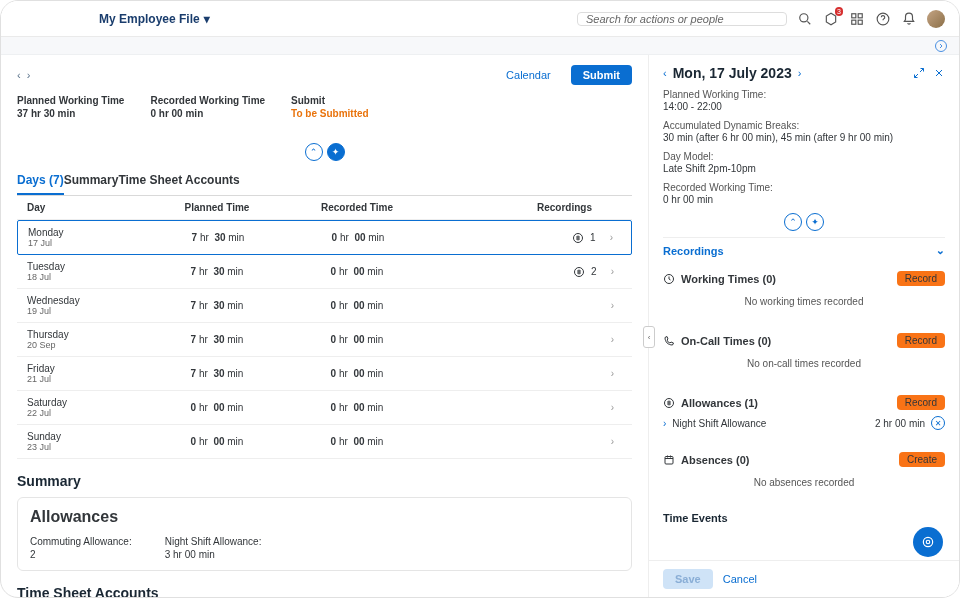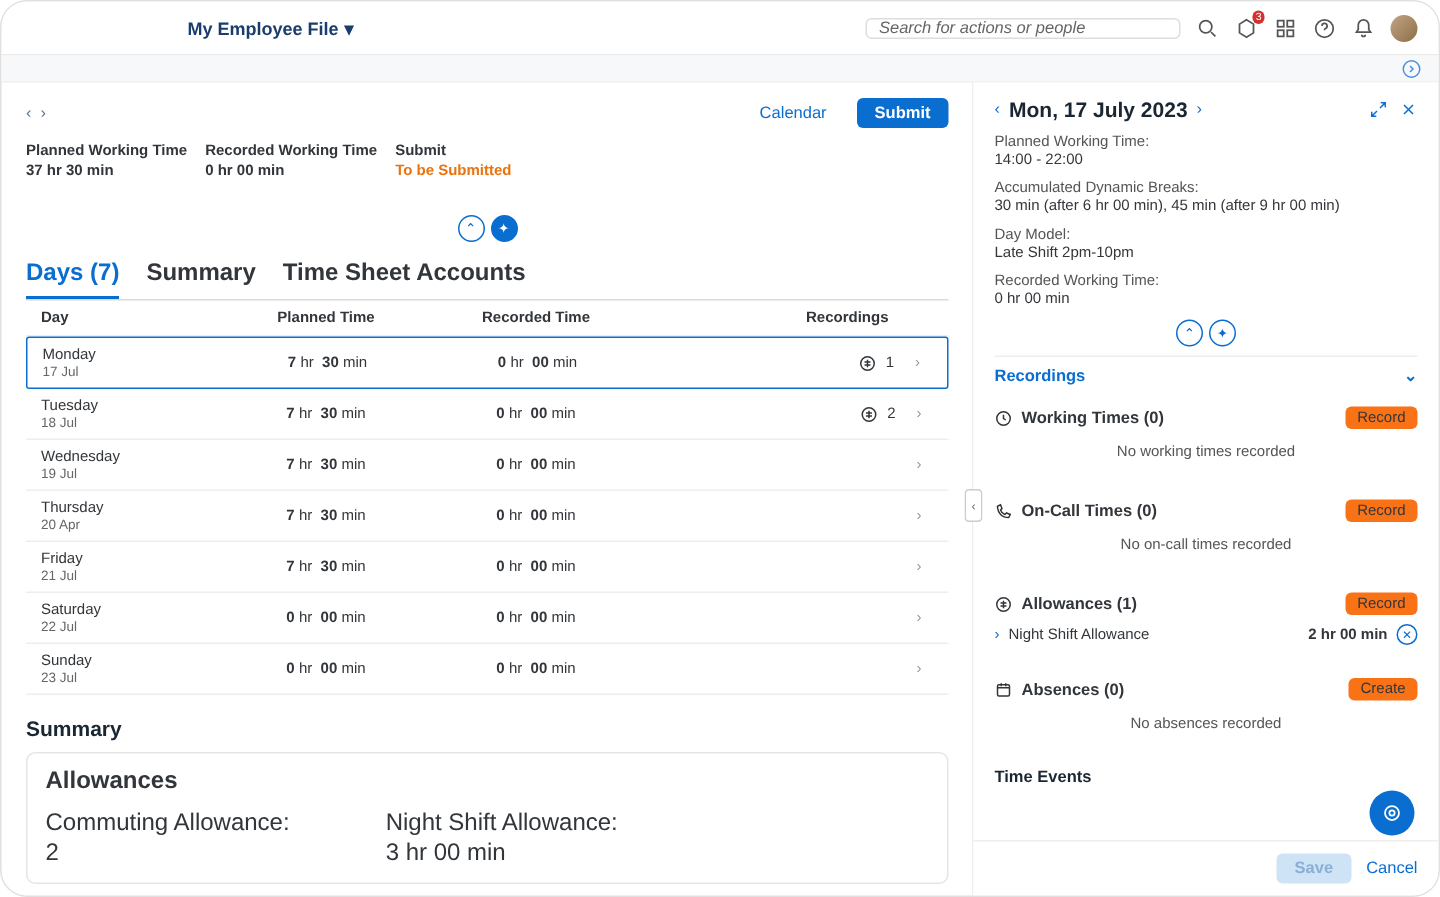--- a/index.html
+++ b/index.html
@@ -1,83 +1,83 @@
 <!DOCTYPE html>
 <html><head>
 <meta charset="utf-8">
 <style>
 *{box-sizing:border-box;margin:0;padding:0;font-family:-apple-system,BlinkMacSystemFont,"Segoe UI",Arial,sans-serif}
 body{background:#fff;font-size:11px;color:#32363a}
 .shell{width:960px;height:598px;position:relative;border-radius:18px;overflow:hidden;border:1px solid #e0e0e0}
 .topbar{height:36px;display:flex;align-items:center;padding:0 14px;border-bottom:1px solid #eaeaea;background:#fff}
-.brand{color:#1a3d6d;font-weight:600;font-size:12px;display:flex;align-items:center;gap:4px;margin-left:110px}
+.brand{color:#1a3d6d;font-weight:600;font-size:12px;display:flex;align-items:center;gap:4px;margin-left:84px}
 .spacer{flex:1}
 .search{width:210px;height:14px;border:1px solid #ddd;border-radius:4px;padding:0 8px;font-size:11px;color:#666;display:flex;align-items:center;font-style:italic}
 .icons{display:flex;gap:10px;margin-left:10px;align-items:center}
 .ticon{width:16px;height:16px;display:flex;align-items:center;justify-content:center;color:#555;position:relative}
 .badge{position:absolute;top:-4px;right:-4px;background:#d62f2f;color:#fff;font-size:7px;padding:0 2px;border-radius:6px;line-height:9px}
 .avatar{width:18px;height:18px;border-radius:50%;background:linear-gradient(135deg,#c4a484,#8b6f47)}
 .expand-strip{height:18px;display:flex;justify-content:flex-end;align-items:center;padding-right:12px;background:#f7f8fa;border-bottom:1px solid #eef0f2}
 .expand-strip .circ{width:12px;height:12px;border-radius:50%;border:1px solid #4a90e2;display:flex;align-items:center;justify-content:center}
 .content{display:flex;height:calc(100% - 54px)}
 .main{flex:1;padding:10px 16px;overflow-y:auto;border-right:1px solid #eee;position:relative}
 .side{width:310px;display:flex;flex-direction:column;background:#fff}
 .title-row{display:flex;align-items:center;gap:6px;margin-bottom:10px}
 .title-row .chev{color:#5b738b;font-size:11px}
 .title{font-size:20px;font-weight:700;color:#1a2733}
 .title-actions{margin-left:auto;display:flex;gap:20px;align-items:center}
 .link{color:#0a6ed1;font-size:11px;cursor:pointer}
 .btn-primary{background:#0a6ed1;color:#fff;border:none;border-radius:4px;padding:4px 12px;font-size:11px;font-weight:600}
-.stats{display:flex;gap:12px;margin-bottom:24px}
+.stats{display:flex;gap:26px;margin-bottom:24px}
 .stat-label{font-size:10px;font-weight:600;color:#32363a;margin-bottom:2px}
 .stat-val{font-size:10px;color:#32363a}
 .stat-val.orange{color:#e9730c;font-weight:600}
 .collapse-row{display:flex;justify-content:center;margin:4px 0 8px}
 .circ-btn{width:18px;height:18px;border-radius:50%;border:1px solid #0a6ed1;display:flex;align-items:center;justify-content:center;color:#0a6ed1;font-size:9px}
 .circ-btn.filled{background:#0a6ed1;color:#fff;margin-left:4px}
-.tabs{display:flex;gap:18px;border-bottom:1px solid #d9d9d9;font-size:16px}
+.tabs{display:flex;border-bottom:1px solid #d9d9d9;font-size:12px}
 .tab{padding:4px 0 6px;color:#32363a;font-weight:600}
 .tab.active{color:#0a6ed1;border-bottom:2px solid #0a6ed1}
 .thead{display:flex;padding:6px 10px;font-size:10px;font-weight:600;color:#32363a;border-bottom:1px solid #eee}
 .col-day{flex:0 0 120px}
 .col-p{flex:0 0 140px;text-align:center}
 .col-r{flex:0 0 140px;text-align:center}
 .col-rec{flex:1;text-align:right;padding-right:30px}
 .row{display:flex;padding:6px 10px;border-bottom:1px solid #eee;align-items:center;font-size:10px;position:relative}
 .row.sel{border:1px solid #0a6ed1;border-radius:2px}
 .day-name{font-weight:500}
 .day-date{color:#666;font-size:9px}
 .tcell{flex:0 0 140px;text-align:center}
 .rec-cell{flex:1;text-align:right;padding-right:8px;display:flex;justify-content:flex-end;align-items:center;gap:6px}
 .rec-ico{width:12px;height:12px;display:inline-block}
 .row-chev{color:#999;font-size:10px;margin-left:8px}
 .section-h{font-size:14px;font-weight:700;margin:14px 0 8px;color:#1a2733}
 .card{border:1px solid #e5e5e5;border-radius:6px;padding:10px 12px}
 .sub-h{font-size:16px;font-weight:600;margin-bottom:10px}
-.allow-row{display:flex;gap:64px;font-size:16px}
+.allow-row{display:flex;gap:33px;font-size:10px}
 .allow-label{color:#32363a;margin-bottom:2px}
 
 .side-inner{padding:10px 14px;overflow-y:auto;flex:1}
 .side-title-row{display:flex;align-items:center;gap:6px;margin-bottom:8px}
 .side-title{font-size:14px;font-weight:700;color:#1a2733}
 .side-icons{margin-left:auto;display:flex;gap:8px;color:#0a6ed1}
 .info-block{font-size:10px;margin-bottom:8px}
 .info-label{color:#555;margin-bottom:1px}
 .info-val{color:#32363a}
 .side-collapse{display:flex;justify-content:center;gap:4px;margin:6px 0}
 .rec-head{color:#0a6ed1;font-size:11px;font-weight:600;padding:6px 0;display:flex;justify-content:space-between;align-items:center;border-top:1px solid #eee}
 .panel-sec{padding:8px 0}
 .panel-sec-h{display:flex;align-items:center;gap:6px;font-size:11px;font-weight:600}
 .panel-sec-h .btn-s{margin-left:auto;background:#f97316;border:none;border-radius:4px;padding:2px 8px;font-size:10px;color:#32363a}
 .empty{text-align:center;font-size:10px;color:#555;padding:10px 0}
 .allow-item{display:flex;align-items:center;gap:6px;font-size:10px;padding:6px 0}
 .allow-item .chev{color:#0a6ed1}
-.allow-item .val{margin-left:auto;font-weight:700}
+.allow-item .val{margin-left:auto;font-weight:400}
 .circ-x{width:14px;height:14px;border:1px solid #0a6ed1;border-radius:50%;display:flex;align-items:center;justify-content:center;color:#0a6ed1;font-size:8px}
-.side-footer{border-top:1px solid #eee;padding:8px 14px;display:flex;justify-content:flex-end;gap:10px;align-items:center}
+.side-footer{border-top:1px solid #eee;padding:8px 14px;display:flex;gap:10px;align-items:center}
 .btn-save{background:#cfe3f7;color:#8aaed6;border:none;border-radius:4px;padding:4px 12px;font-size:11px;font-weight:600}
 .btn-cancel{color:#0a6ed1;font-size:11px;background:none;border:none}
 .fab{position:absolute;bottom:40px;right:16px;width:30px;height:30px;border-radius:50%;background:#0a6ed1;display:flex;align-items:center;justify-content:center;color:#fff}
 .split-handle{position:absolute;left:-6px;top:50%;width:12px;height:22px;background:#fff;border:1px solid #ccc;border-radius:3px;display:flex;align-items:center;justify-content:center;font-size:8px;color:#666}
 .side-wrap{position:relative}
 b{font-weight:600}
 svg{display:block}
 </style>
 </head>
 <body>
@@ -225,21 +225,21 @@
             </div>
             <div class="tcell"><b>7</b> hr &nbsp;<b>30</b> min</div>
             <div class="tcell"><b>0</b> hr &nbsp;<b>00</b> min</div>
             <div class="rec-cell">
               <span class="row-chev">›</span>
             </div>
           </div>
           <div class="row">
             <div class="col-day">
               <div class="day-name">Thursday</div>
-              <div class="day-date">20 Apr</div>
+              <div class="day-date">20 Sep</div>
             </div>
             <div class="tcell"><b>7</b> hr &nbsp;<b>30</b> min</div>
             <div class="tcell"><b>0</b> hr &nbsp;<b>00</b> min</div>
             <div class="rec-cell">
               <span class="row-chev">›</span>
             </div>
           </div>
           <div class="row">
             <div class="col-day">
               <div class="day-name">Friday</div>

